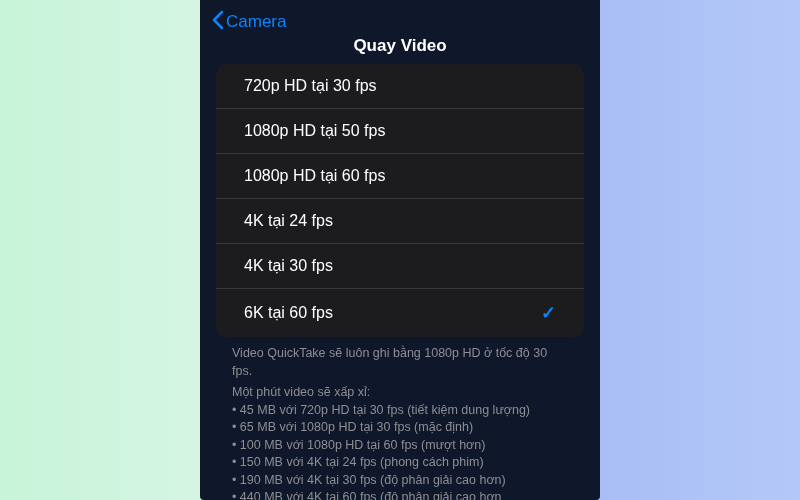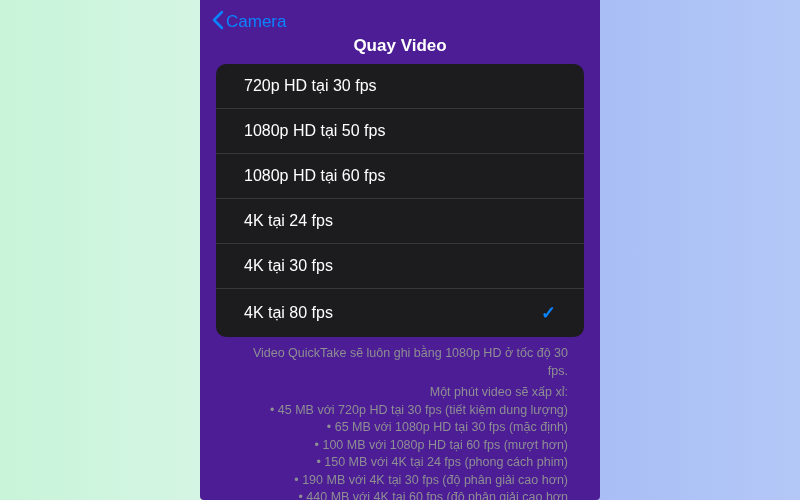--- a/index.html
+++ b/index.html
@@ -13,24 +13,23 @@
       background: linear-gradient(to right, #c8f4d9 0%, #d4f5e3 25%, #a8bef5 75%, #b4c8f7 100%);
       display: flex;
       justify-content: center;
       align-items: flex-start;
       font-family: -apple-system, BlinkMacSystemFont, 'Segoe UI', sans-serif;
       overflow: hidden;
     }
     .phone-screen {
       width: 400px;
       height: 500px;
-      background: #4c1d95;
+      background: #0f172a;
       overflow: hidden;
       border-radius: 0 0 4px 4px;
-      text-align: right;
     }
     .nav-bar {
       display: flex;
       align-items: center;
       padding: 10px 12px;
       position: relative;
       height: 44px;
     }
     .back-button {
       display: flex;
@@ -114,21 +113,21 @@
         <div class="option-item">
           <span>1080p HD tại 60 fps</span>
         </div>
         <div class="option-item">
           <span>4K tại 24 fps</span>
         </div>
         <div class="option-item">
           <span>4K tại 30 fps</span>
         </div>
         <div class="option-item">
-          <span>4K tại 80 fps</span>
+          <span>6K tại 60 fps</span>
           <span class="checkmark">✓</span>
         </div>
       </div>
     <div class="footer-text">
       <div class="footer-section">Video QuickTake sẽ luôn ghi bằng 1080p HD ở tốc độ 30 fps.</div>
       <div>Một phút video sẽ xấp xỉ:</div>
       <div>
           <div>• 45 MB với 720p HD tại 30 fps (tiết kiệm dung lượng)</div>
           <div>• 65 MB với 1080p HD tại 30 fps (mặc định)</div>
           <div>• 100 MB với 1080p HD tại 60 fps (mượt hơn)</div>

